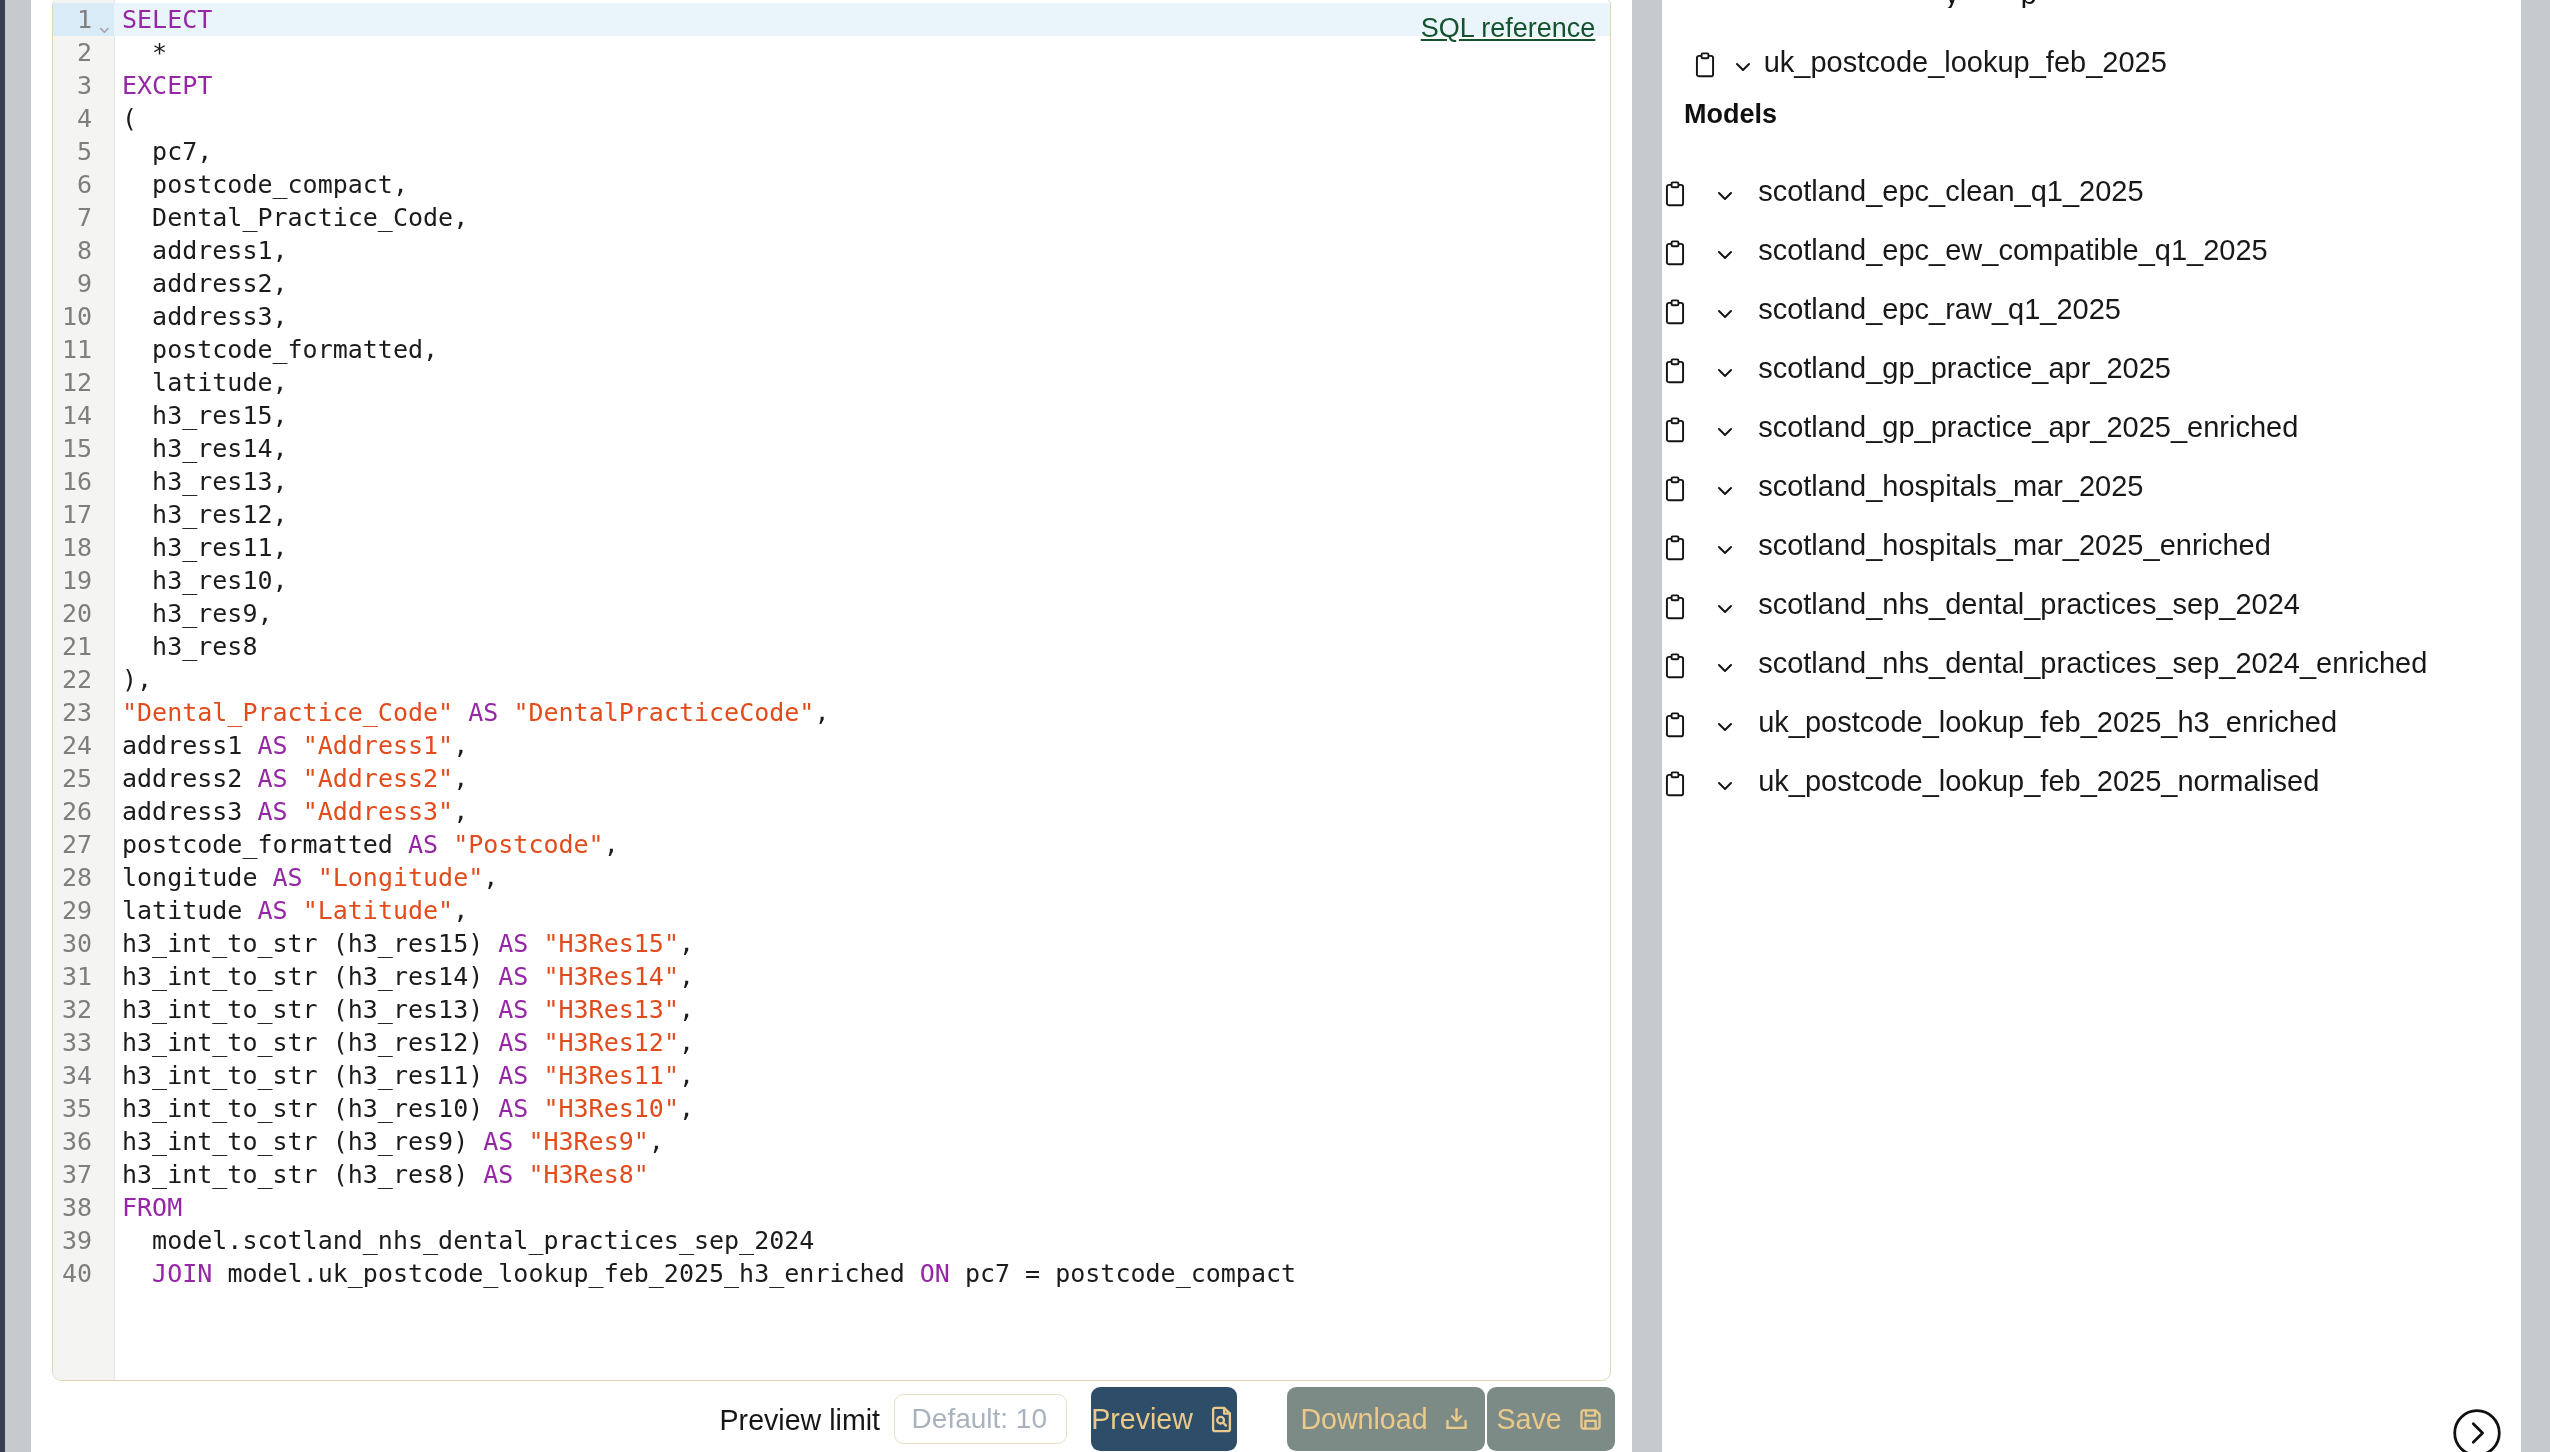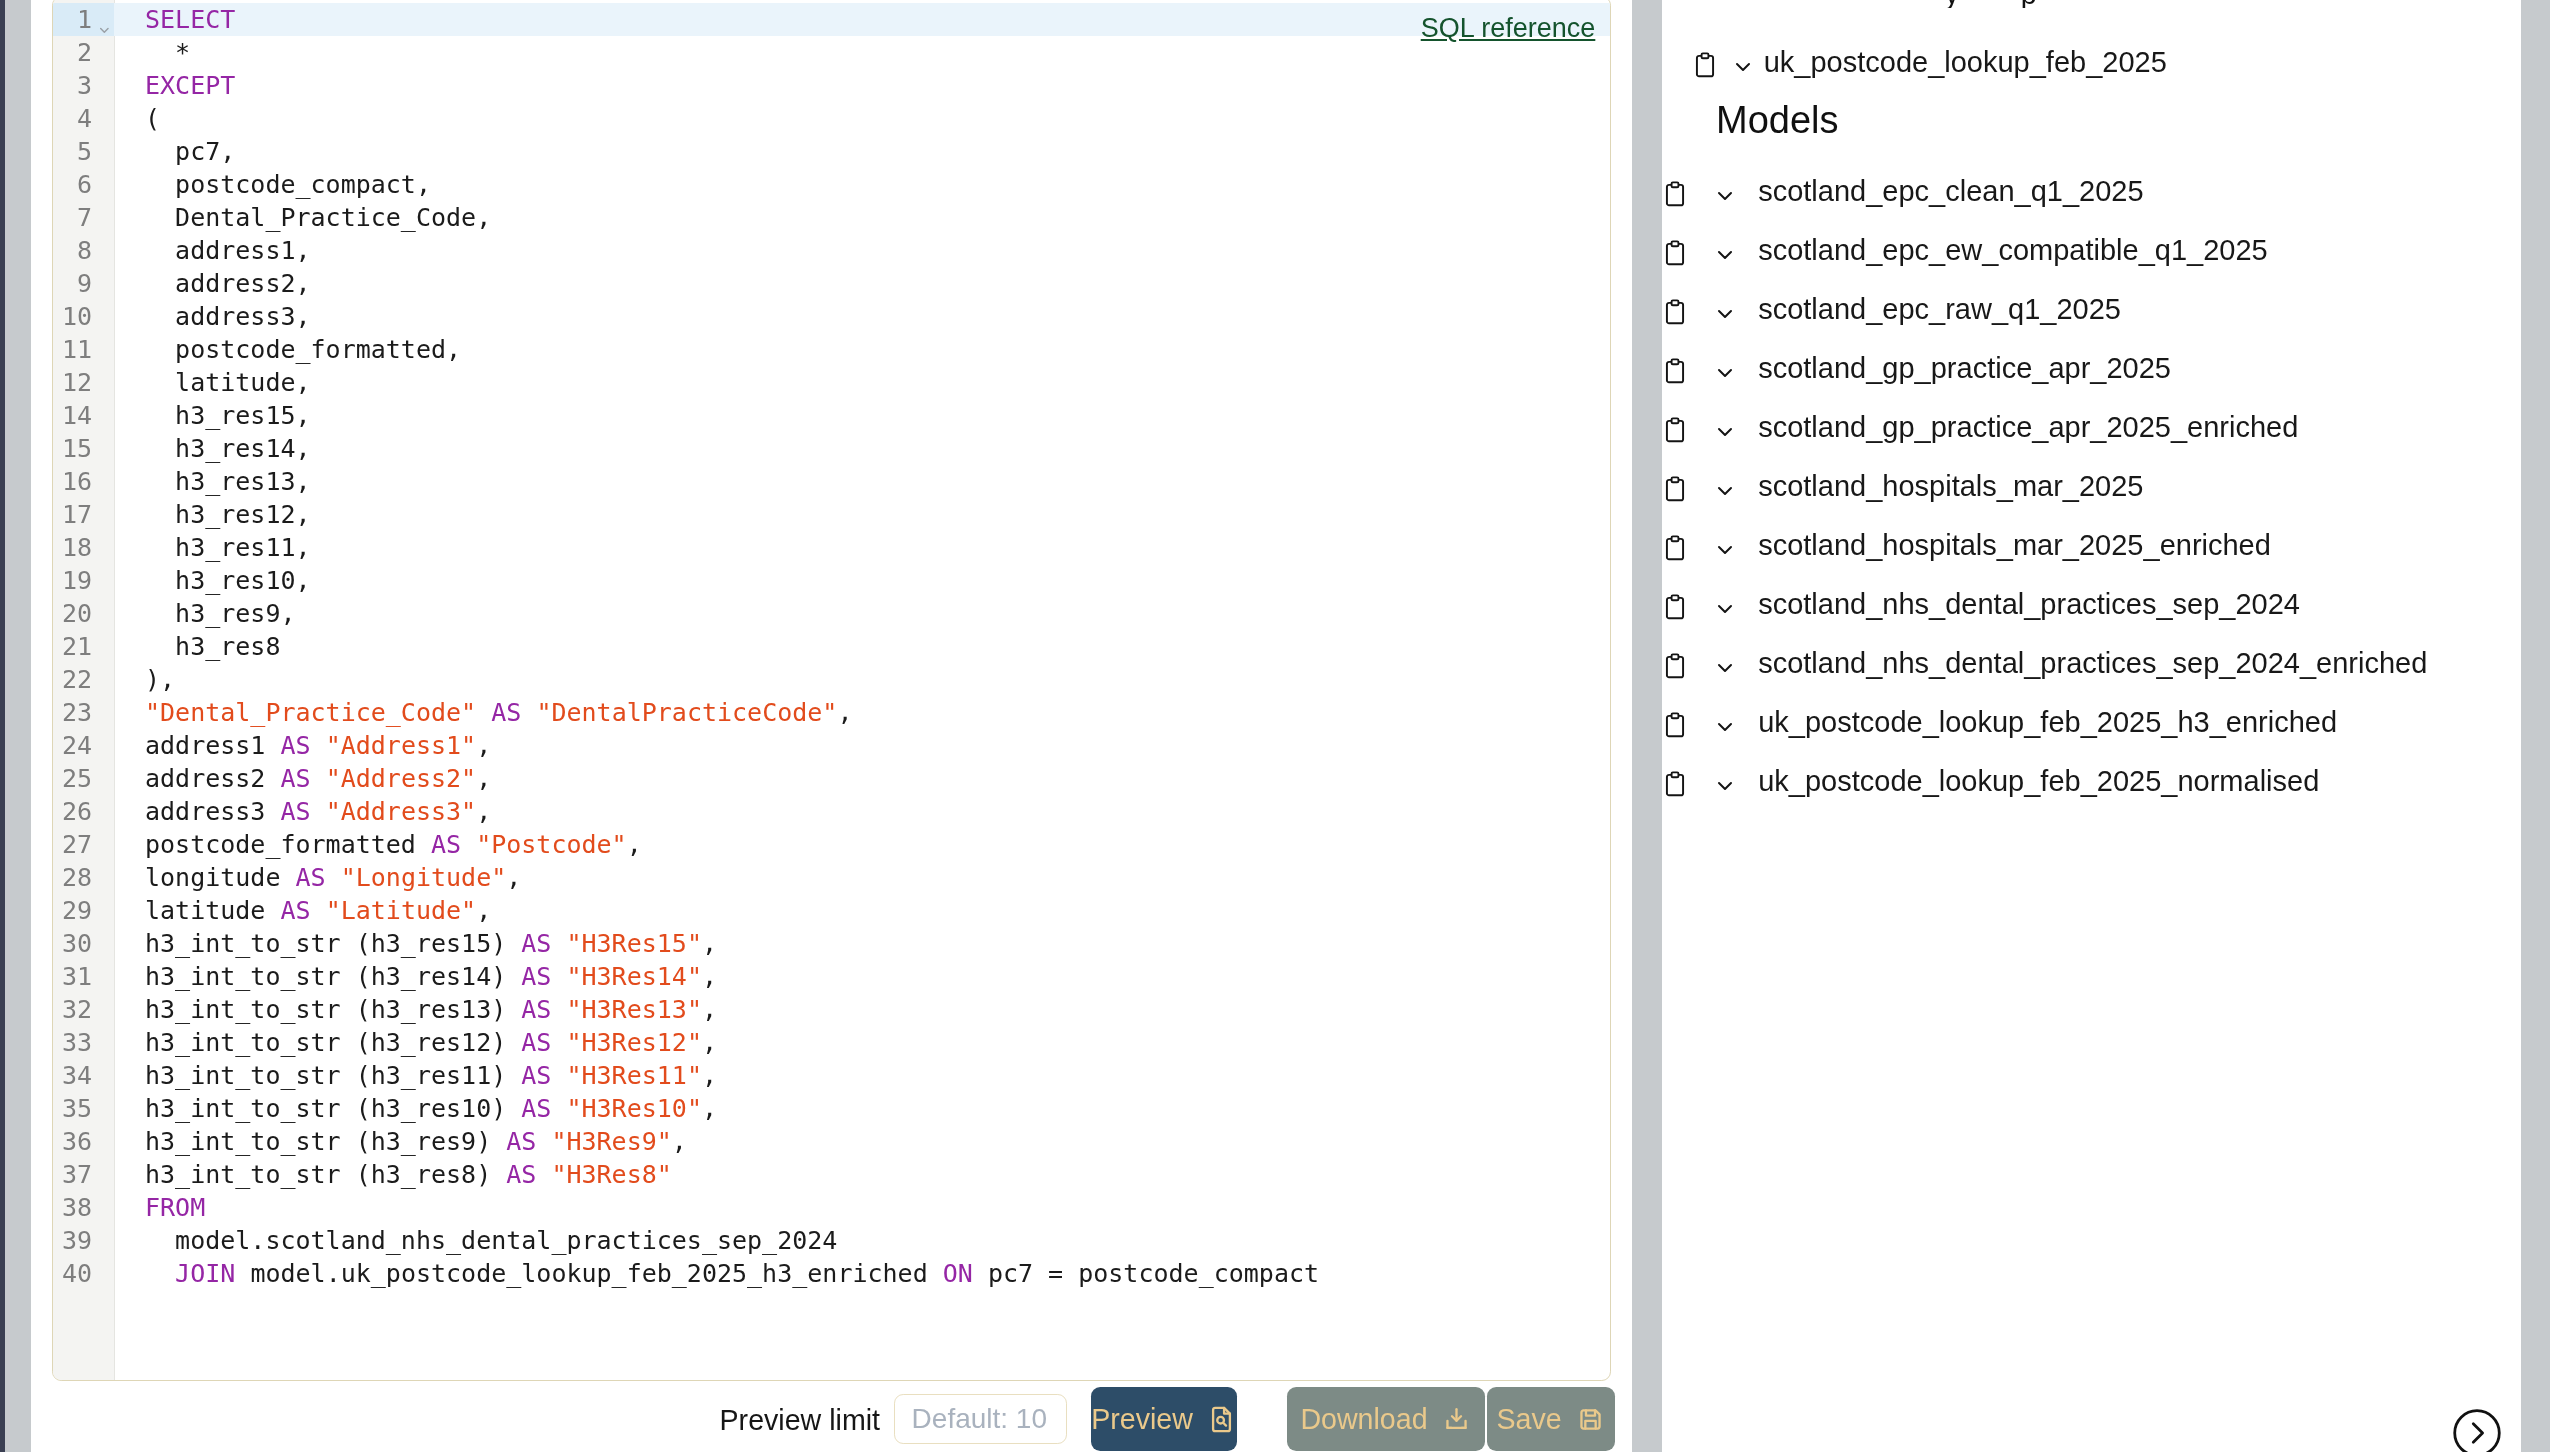--- a/index.html
+++ b/index.html
@@ -21,21 +21,21 @@
     overflow:hidden;box-sizing:border-box;
   }
   .gutter-col{position:absolute;left:0;top:0;bottom:0;width:61px;background:#f4f4f2;border-right:0.9px solid #e5e5e1;}
   .lines{position:absolute;left:0;top:5.5px;right:0;}
   .cl{display:flex;height:33px;}
   .cl.active{background:#eaf4fb;}
   .ln{flex:none;width:61px;box-sizing:border-box;text-align:right;padding-right:22px;
       font-family:"DejaVu Sans Mono",monospace;font-size:25px;line-height:33px;color:#7e7e7e;position:relative;}
   .cl.active .ln{background:#d9ebf7;}
   .fold{position:absolute;right:2.8px;top:10px;}
-  .ct{padding-left:31px;white-space:pre;font-family:"DejaVu Sans Mono",monospace;
+  .ct{padding-left:8px;white-space:pre;font-family:"DejaVu Sans Mono",monospace;
       font-size:25px;line-height:33px;color:#1b1b1b;}
   .t-kw{color:#9526a5;}
   .t-str{color:#e24b1c;}
   .sql-ref{position:absolute;top:15px;right:14.7px;height:41px;line-height:33px;
       font-size:27px;color:#14532d;z-index:3;}
 
   
   .pl-label{position:absolute;left:645px;top:1404px;width:235px;text-align:right;
       font-size:28.6px;color:#161616;}
   .limit-input{position:absolute;left:894px;top:1394px;width:173px;height:50px;box-sizing:border-box;
@@ -50,21 +50,21 @@
   .btn-save{left:1487px;width:128px;background:#7d8b86;}
 
   
   .sidebar{position:absolute;left:1662px;top:0;width:859px;height:100%;background:#ffffff;}
   .frag-clip{position:absolute;left:213px;top:0;height:8.3px;width:387px;overflow:hidden;}
   .frag-clip span{display:block;margin-top:-22px;font-size:28.6px;letter-spacing:5.5px;color:#111;}
   .sb-row{position:absolute;left:29.5px;display:flex;align-items:flex-end;height:59px;}
   .sb-row .clip-ic{margin-right:13px;display:flex;}
   .sb-row .chev-ic{margin-right:9.2px;display:flex;}
   .sb-label{font-size:29px;color:#181818;white-space:nowrap;}
-  .sb-heading{position:absolute;left:22px;top:99px;font-size:38px;color:#101010;font-weight:400;margin-left:32px;}
+  .sb-heading{position:absolute;left:22px;top:99px;font-size:27px;color:#101010;font-weight:700;}
   .models-list{position:absolute;left:0;top:149px;right:0;}
   .models-list .sb-row{position:static;gap:12px;}
   .circle-next{position:absolute;left:2451px;top:1407px;}
 </style>
 </head>
 <body>
 
 <div class="edge-dark"></div>
 <div class="edge-gray"></div>
 

